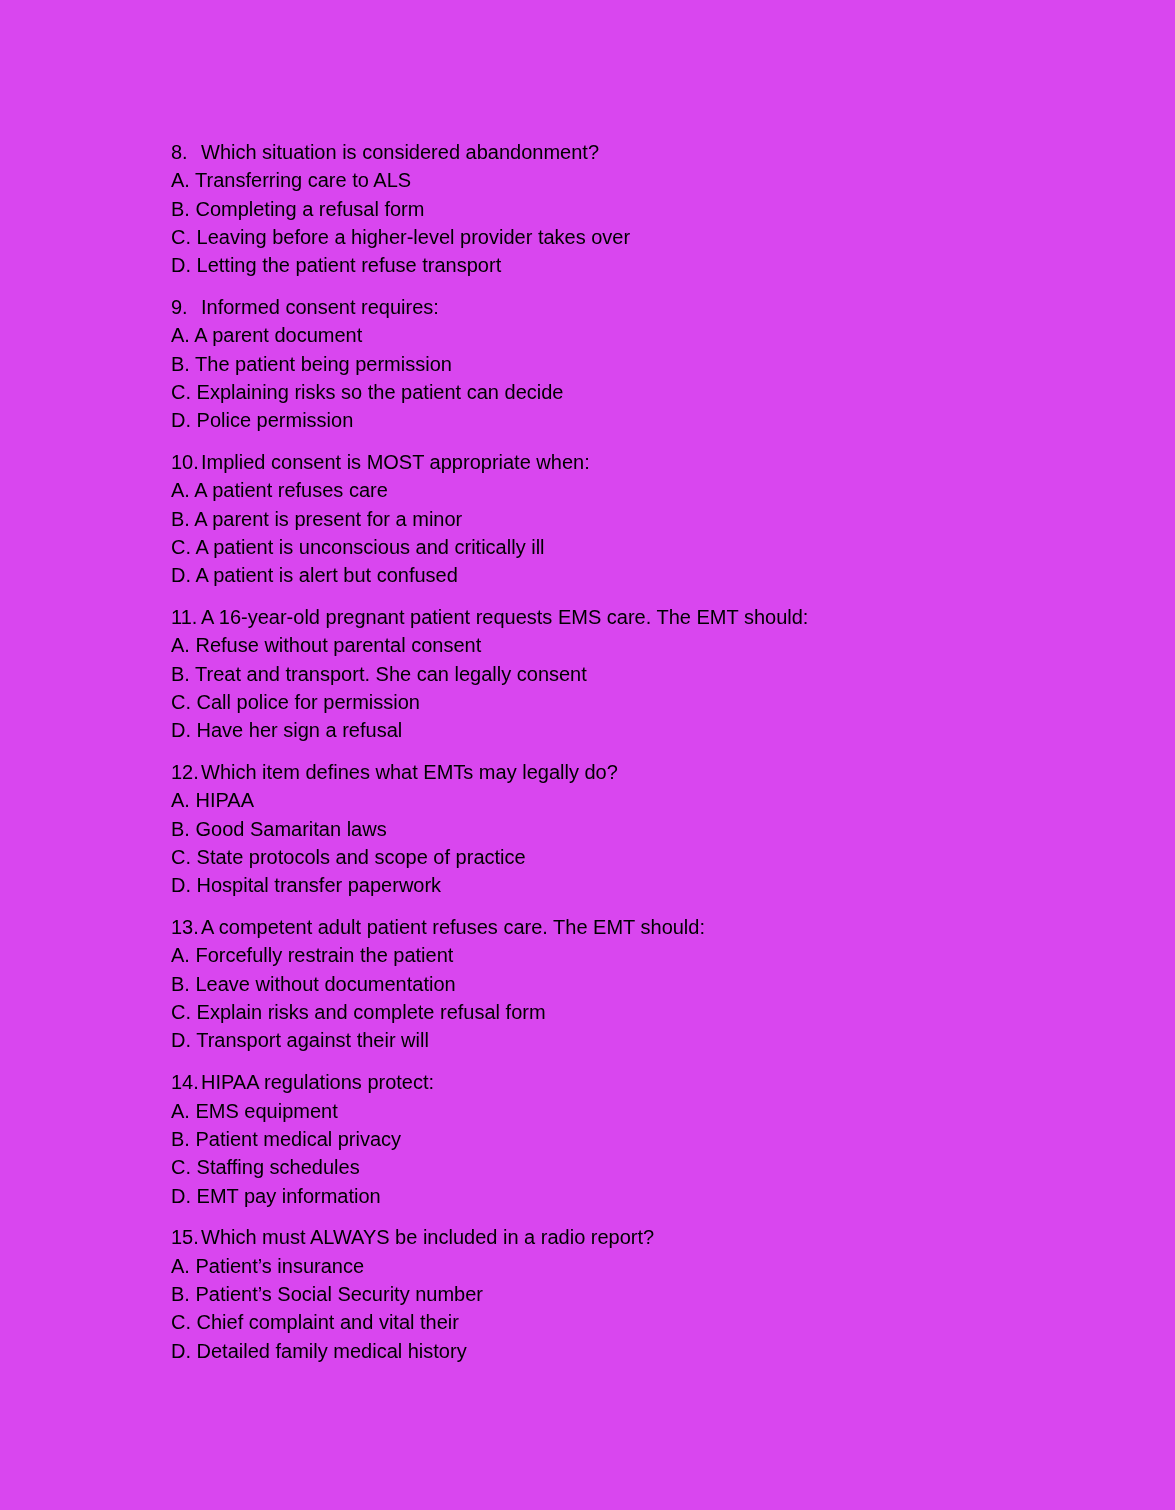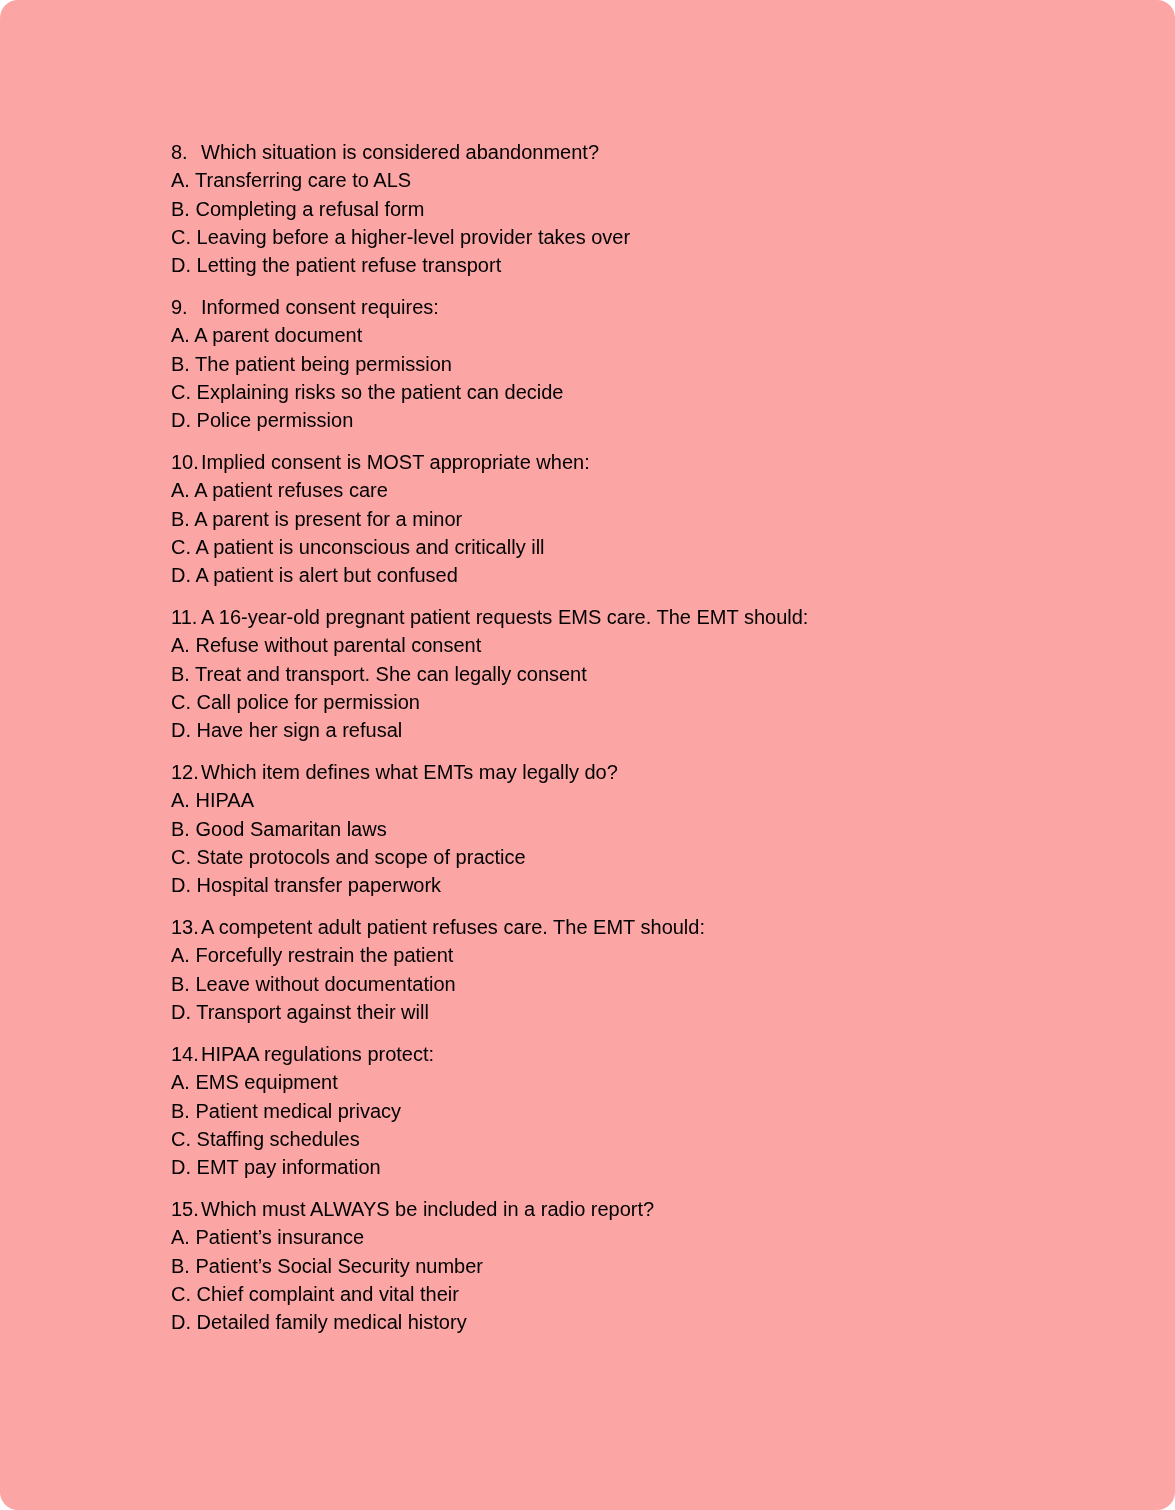--- a/index.html
+++ b/index.html
@@ -16,22 +16,21 @@
     line-height: 28.33px;
     -webkit-font-smoothing: antialiased;
     overflow: hidden;
   }
   .page {
     position: relative;
     width: 1175px;
     height: 1510px;
     padding-top: 138px;
     box-sizing: border-box;
-    background: #fca5a5;
-    border-radius: 18px;
+    background: #d946ef;
   }
   .question {
     margin-left: 171px;
     margin-right: 100px;
     margin-bottom: 13.4px;
   }
   .q-first-line {
     white-space: nowrap;
   }
   .q-num {
@@ -97,20 +96,21 @@
           <div class="option">C. State protocols and scope of practice</div>
           <div class="option">D. Hospital transfer paperwork</div>
         </div>
   </div>
 
   <div class="question">
     <div class="q-first-line"><span class="q-num">13.</span><span class="q-title">A competent adult patient refuses care. The EMT should:</span></div>
     <div class="q-options">
           <div class="option">A. Forcefully restrain the patient</div>
           <div class="option">B. Leave without documentation</div>
+          <div class="option">C. Explain risks and complete refusal form</div>
           <div class="option">D. Transport against their will</div>
         </div>
   </div>
 
   <div class="question">
     <div class="q-first-line"><span class="q-num">14.</span><span class="q-title">HIPAA regulations protect:</span></div>
     <div class="q-options">
           <div class="option">A. EMS equipment</div>
           <div class="option">B. Patient medical privacy</div>
           <div class="option">C. Staffing schedules</div>

